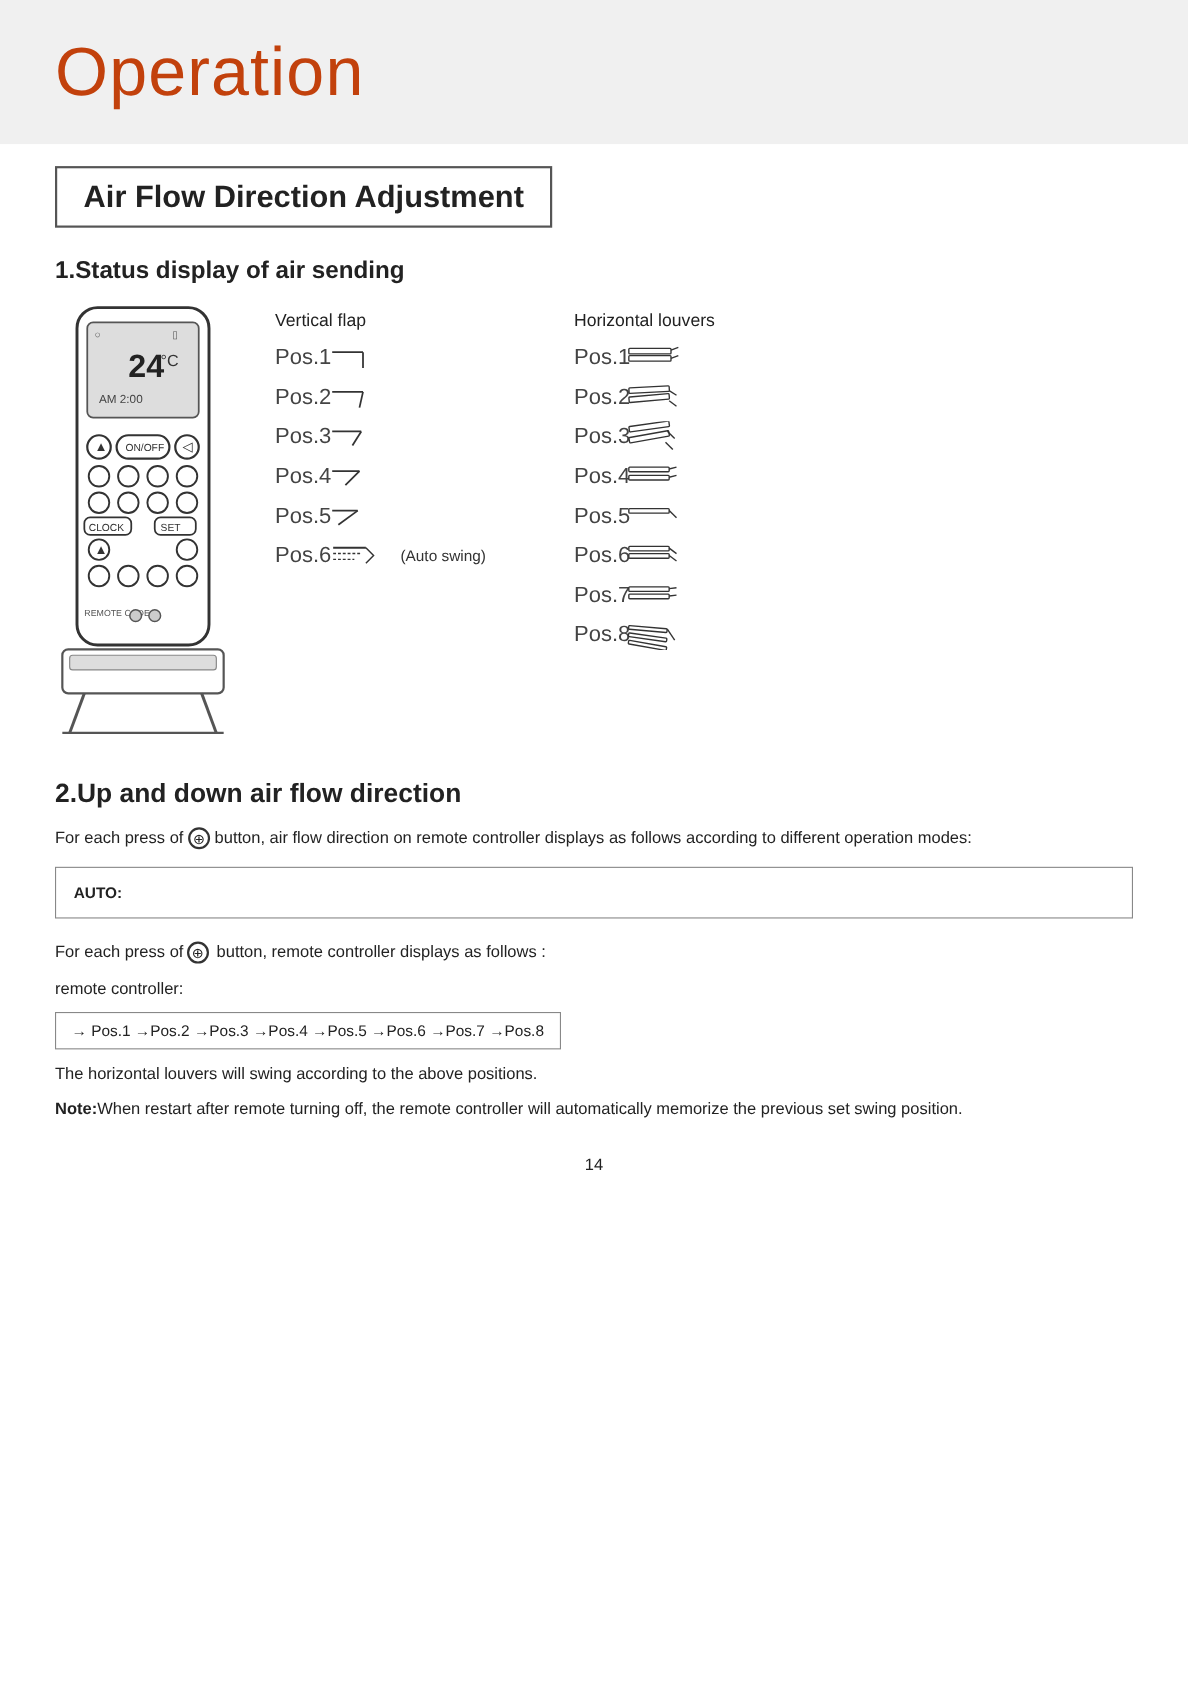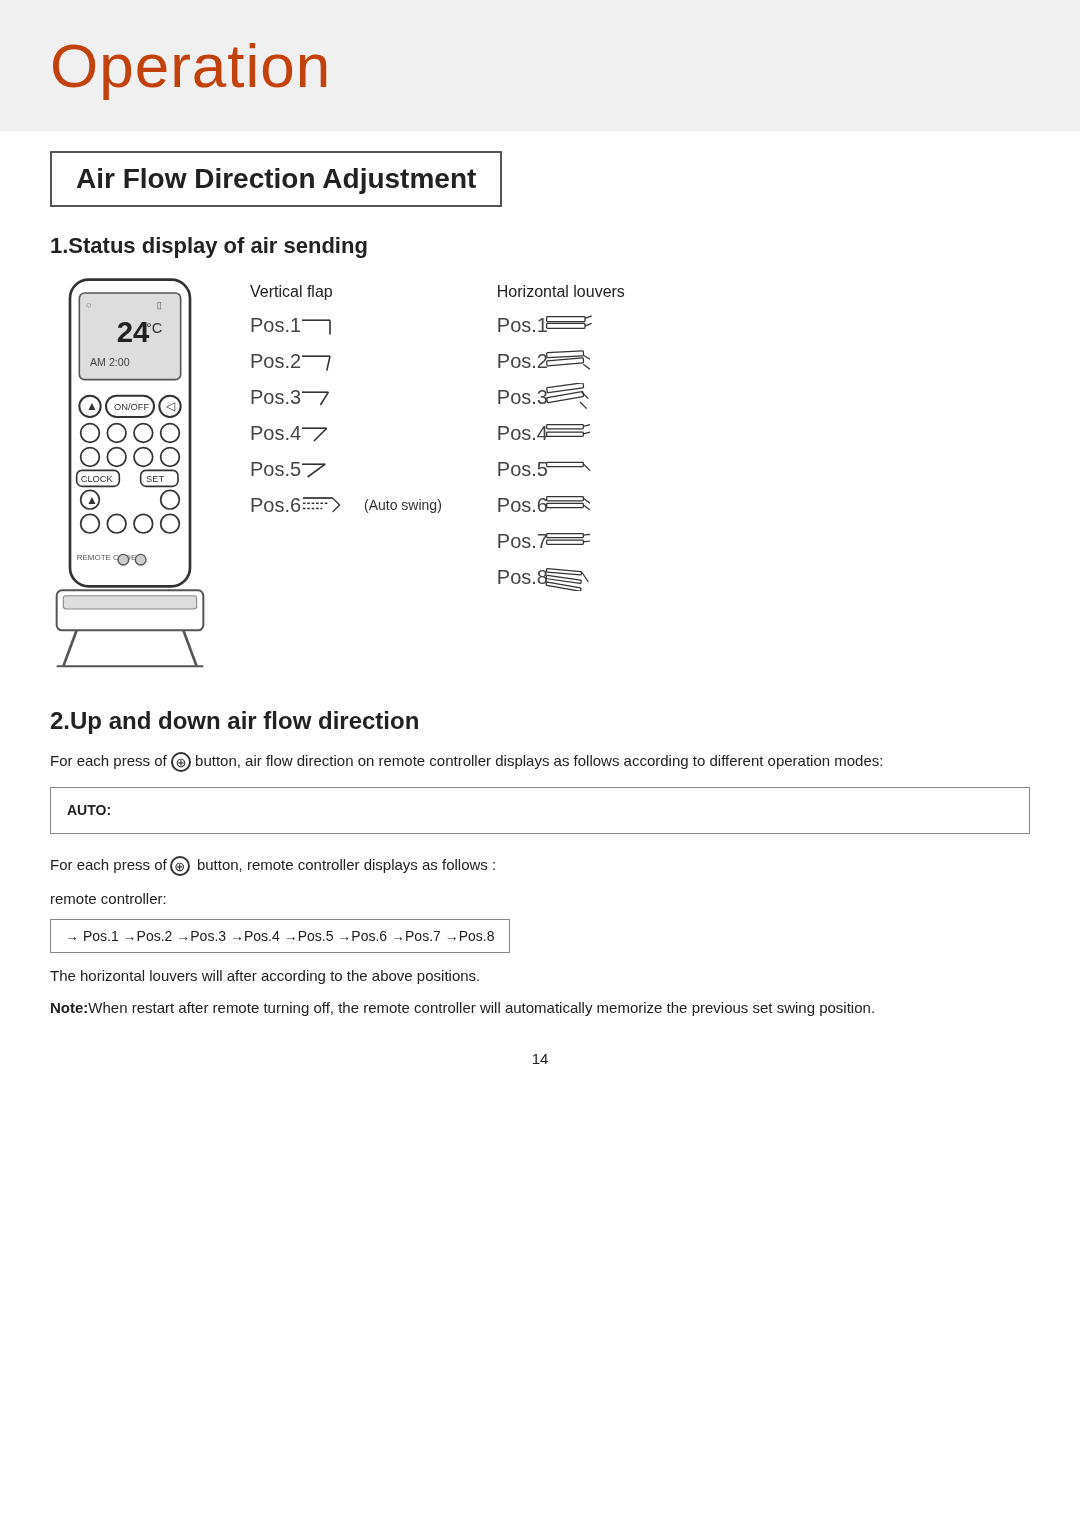--- a/index.html
+++ b/index.html
@@ -60,21 +60,21 @@
     }
 
     .remote-svg {
       width: 160px;
     }
 
     
     .pos-columns {
       display: flex;
       flex-direction: row;
-      gap: 55px;
+      gap: 80px;
       flex: 1;
       margin-top: 10px;
     }
 
     .pos-column {
       display: flex;
       flex-direction: column;
       gap: 0;
     }
 
@@ -426,21 +426,21 @@
   </div>
 
   <div class="section3">
     <p class="section3-desc">
       For each press of<span style="display:inline-block;width:20px;height:20px;border-radius:50%;border:2px solid #333;vertical-align:middle;text-align:center;font-size:13px;line-height:18px;margin:0 3px;">⊕</span> button, remote controller displays as follows :
     </p>
     <p class="section3-desc">remote controller:</p>
     <div class="pos-flow-box">
       <span>→ Pos.1 →Pos.2 →Pos.3 →Pos.4 →Pos.5 →Pos.6 →Pos.7 →Pos.8</span>
     </div>
-    <p class="horiz-note">The horizontal louvers will after according to the above positions.</p>
+    <p class="horiz-note">The horizontal louvers will swing according to the above positions.</p>
     <p class="note-text">
       <strong>Note:</strong><span>When restart after remote turning off, the remote controller will automatically memorize the previous set swing position.</span>
     </p>
   </div>
 
 </div>
 
 <div class="page-number">
   <span>14</span>
 </div>

